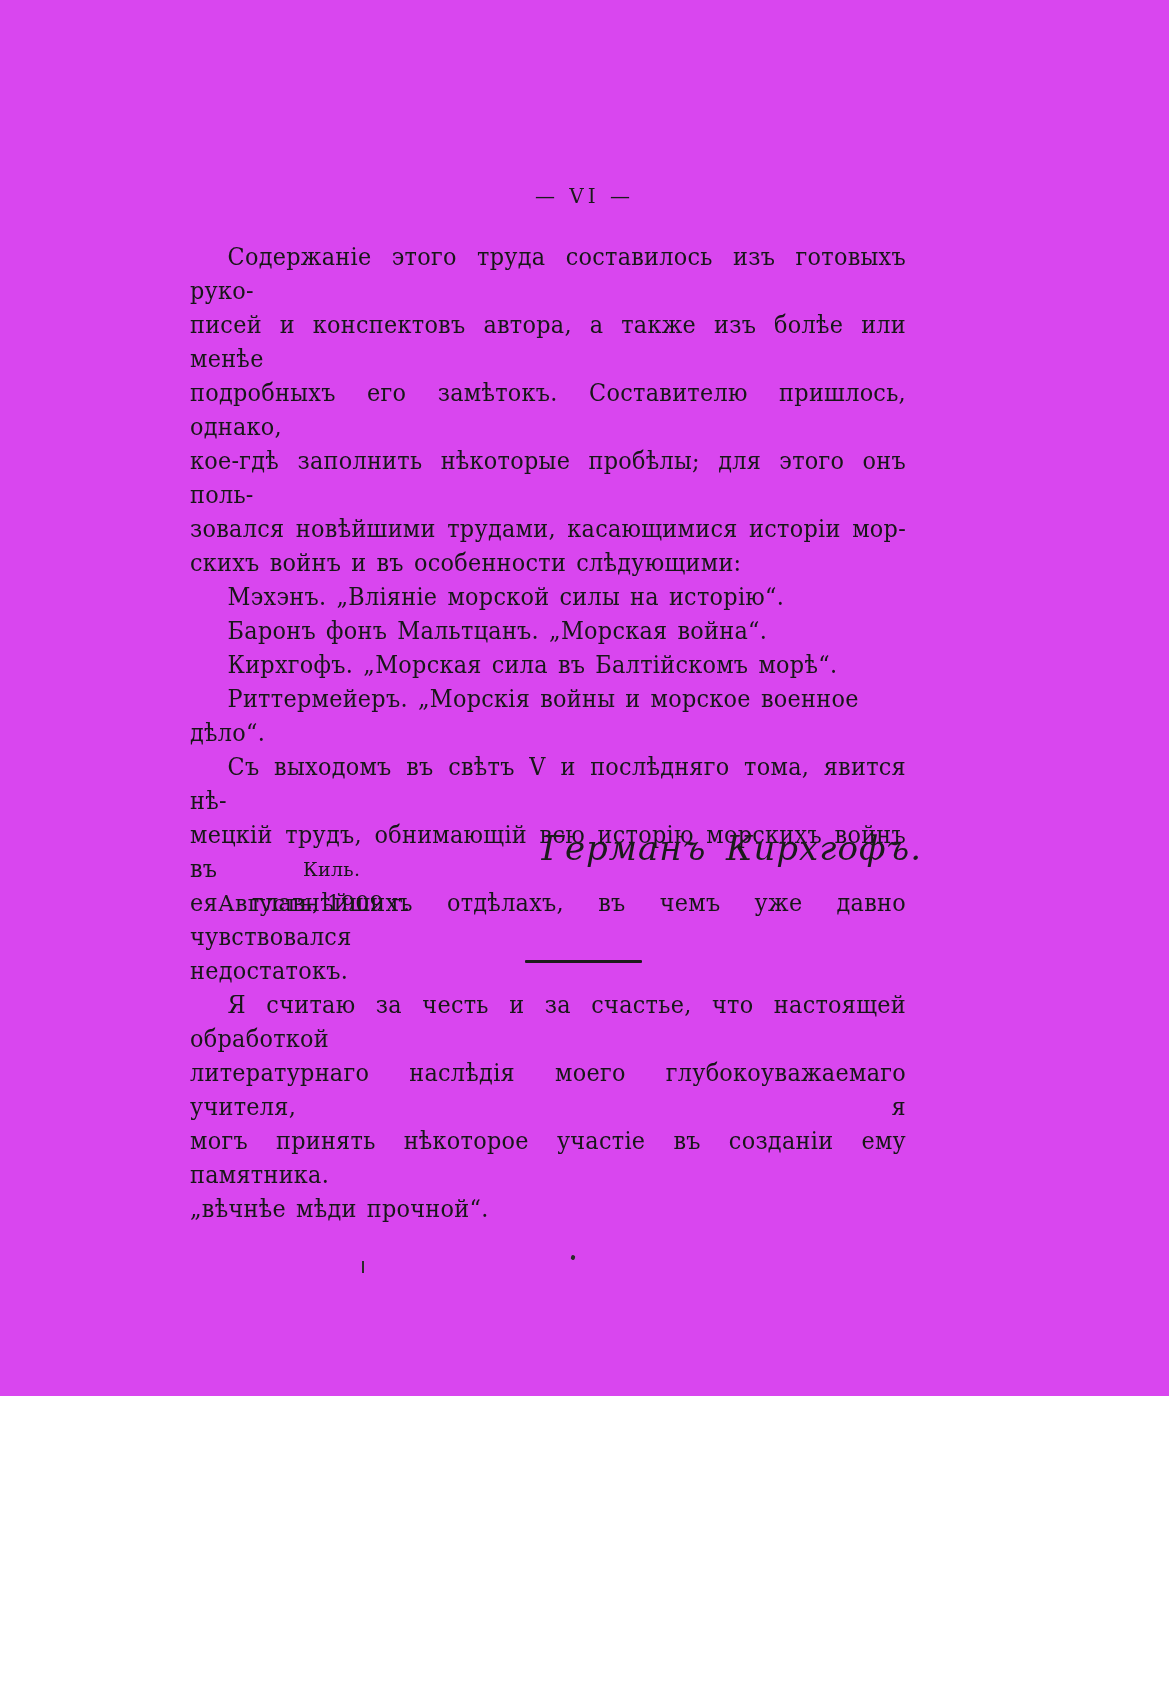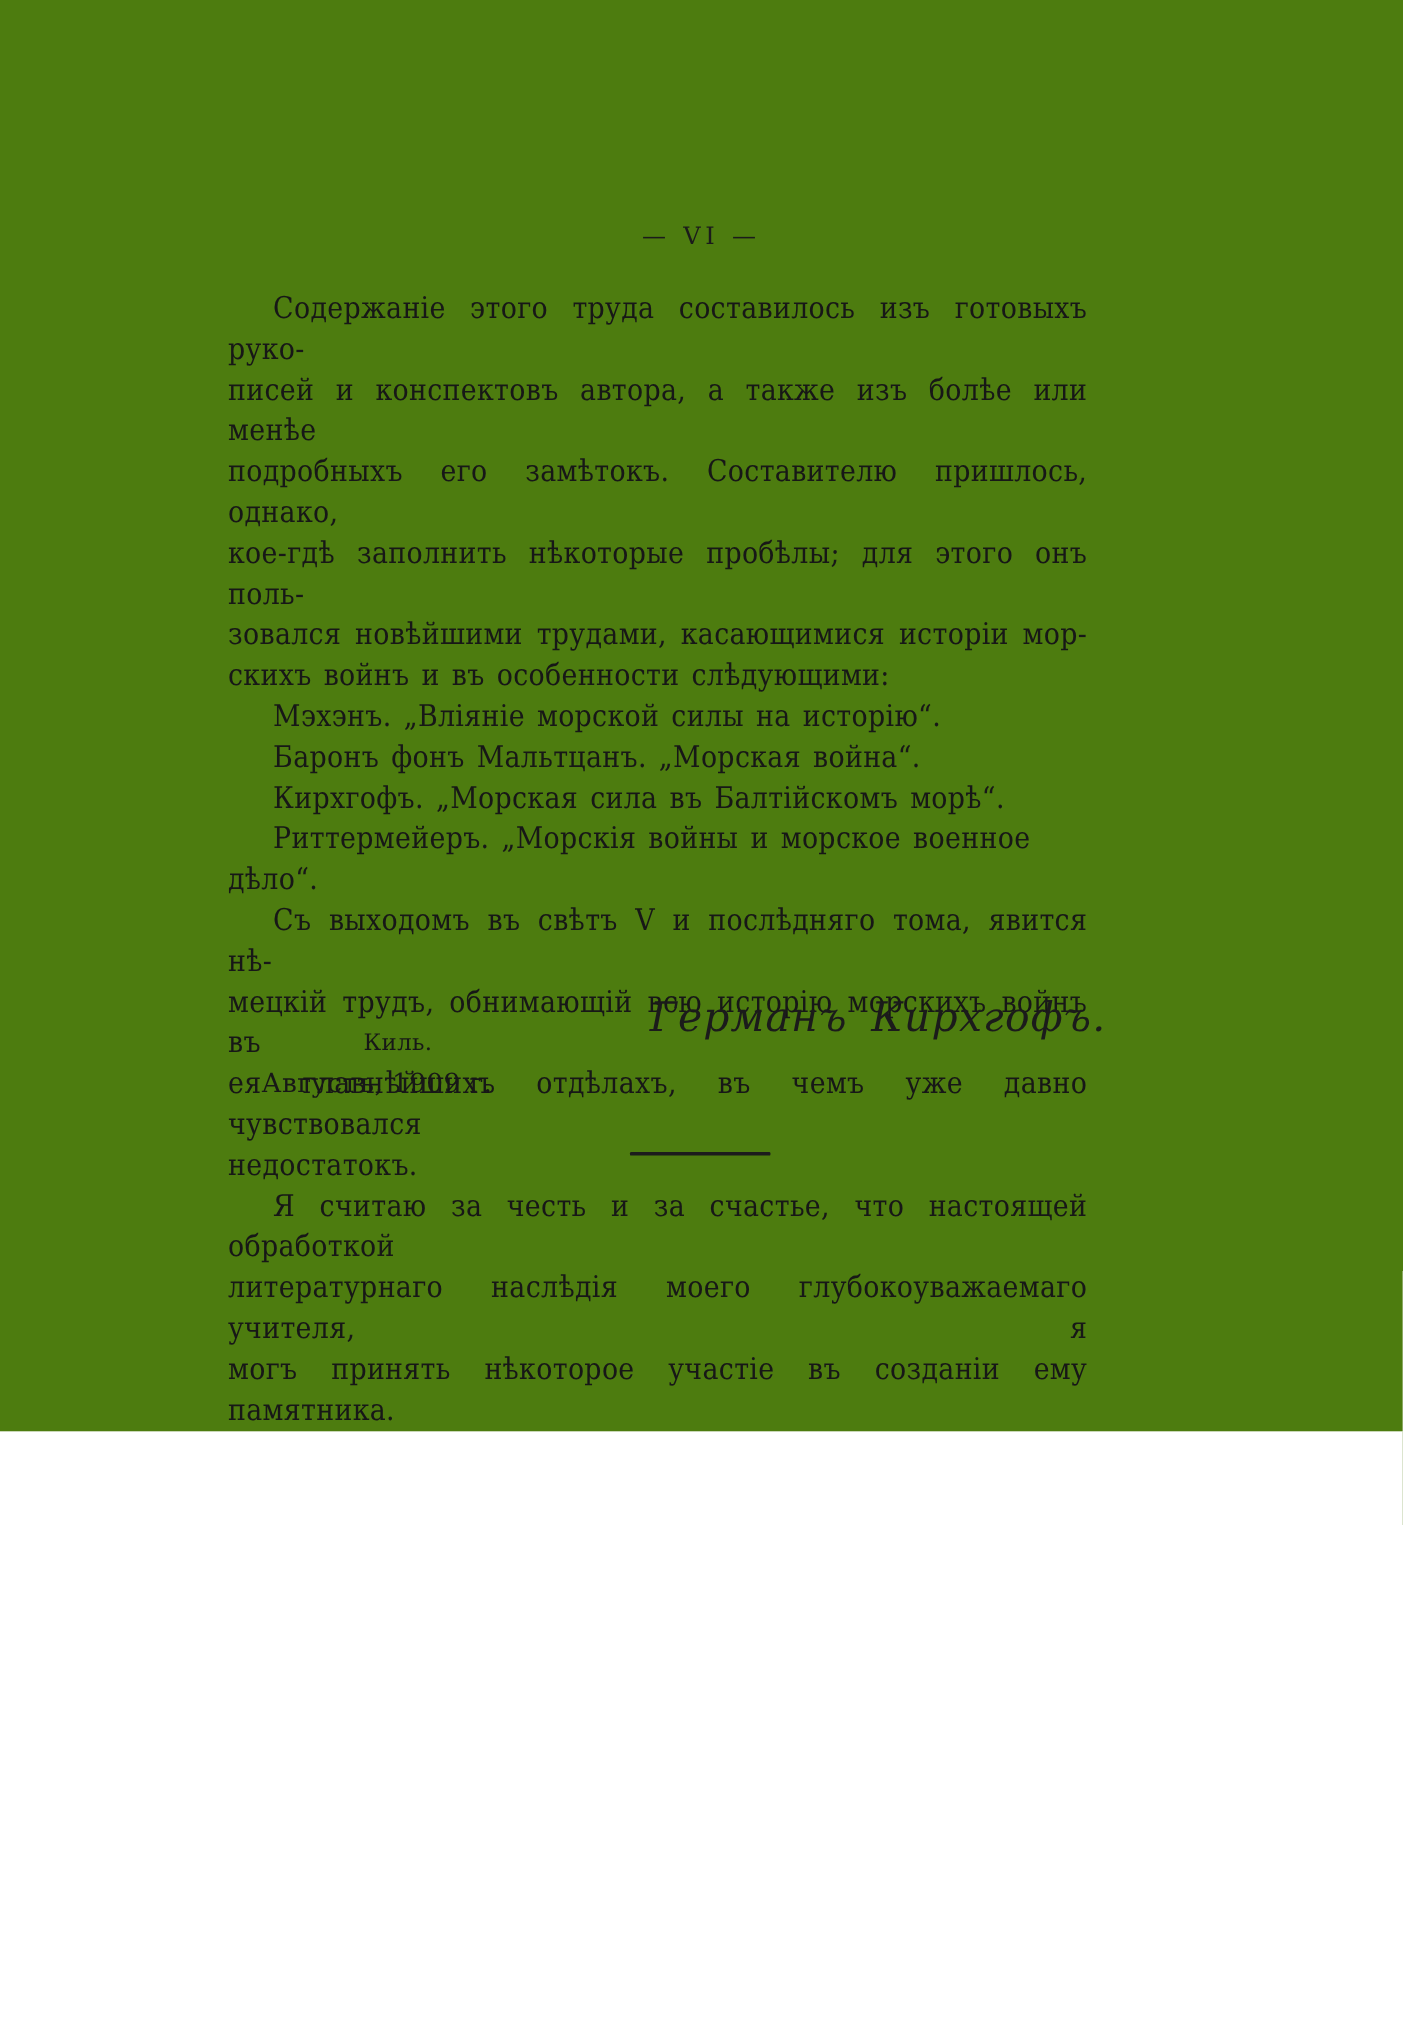--- a/index.html
+++ b/index.html
@@ -1,20 +1,20 @@
 <!DOCTYPE html>
 <html><head>
 <meta charset="utf-8">
 <style>
   html, body { margin: 0; padding: 0; background: #ffffff; }
   .page {
     position: relative;
     width: 1169px;
-    height: 1193px;
-    background: #4d7c0f;
+    height: 1396px;
+    background: #d946ef;
     font-family: "DejaVu Serif", serif;
     color: #171717;
     overflow: hidden;
   }
   .pagenum {
     position: absolute;
     top: 184px;
     left: 0;
     width: 100%;
     text-align: center;

